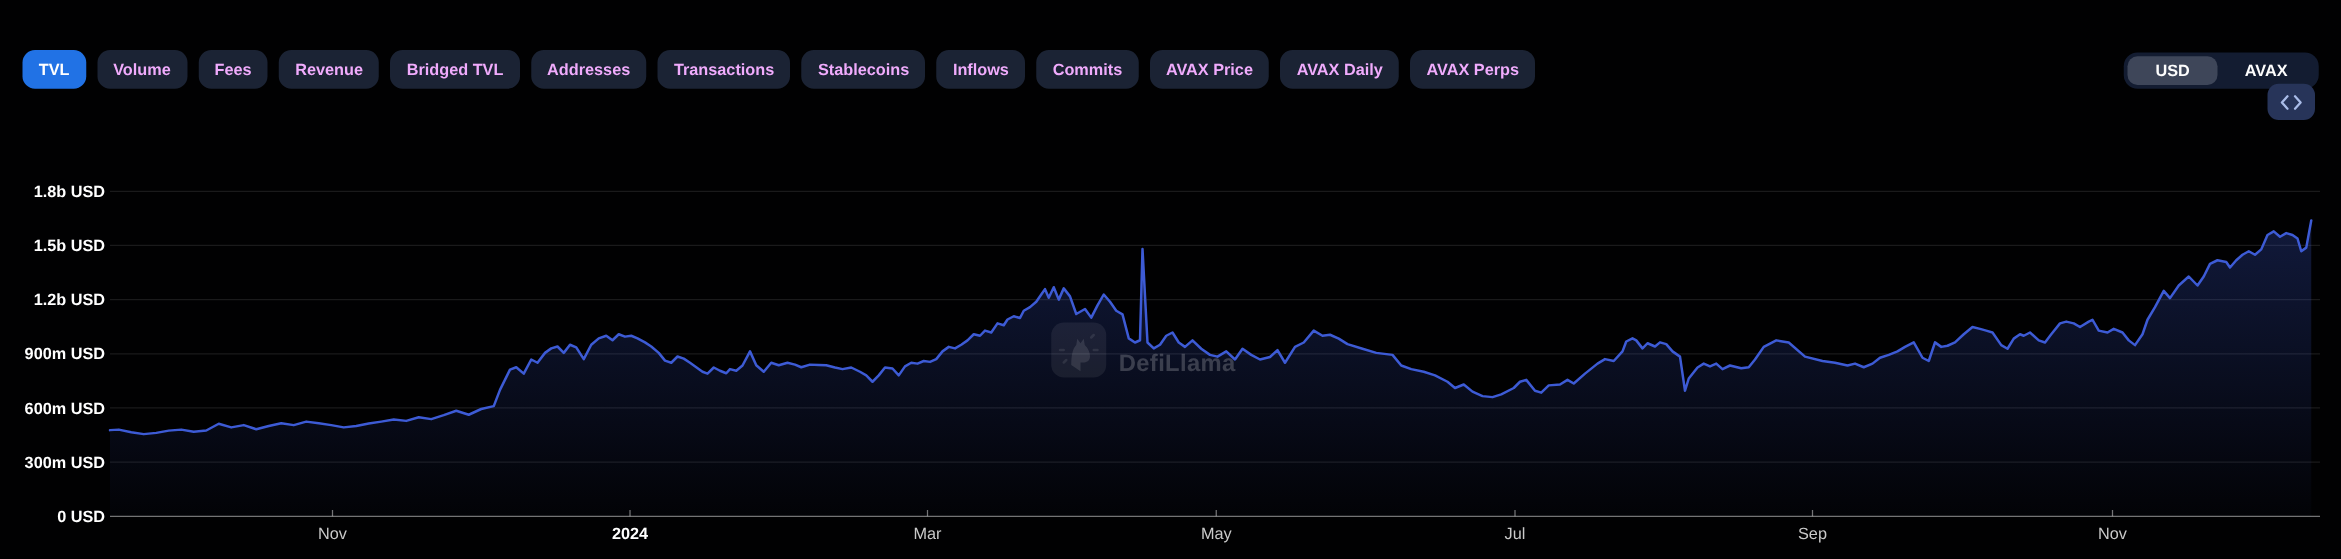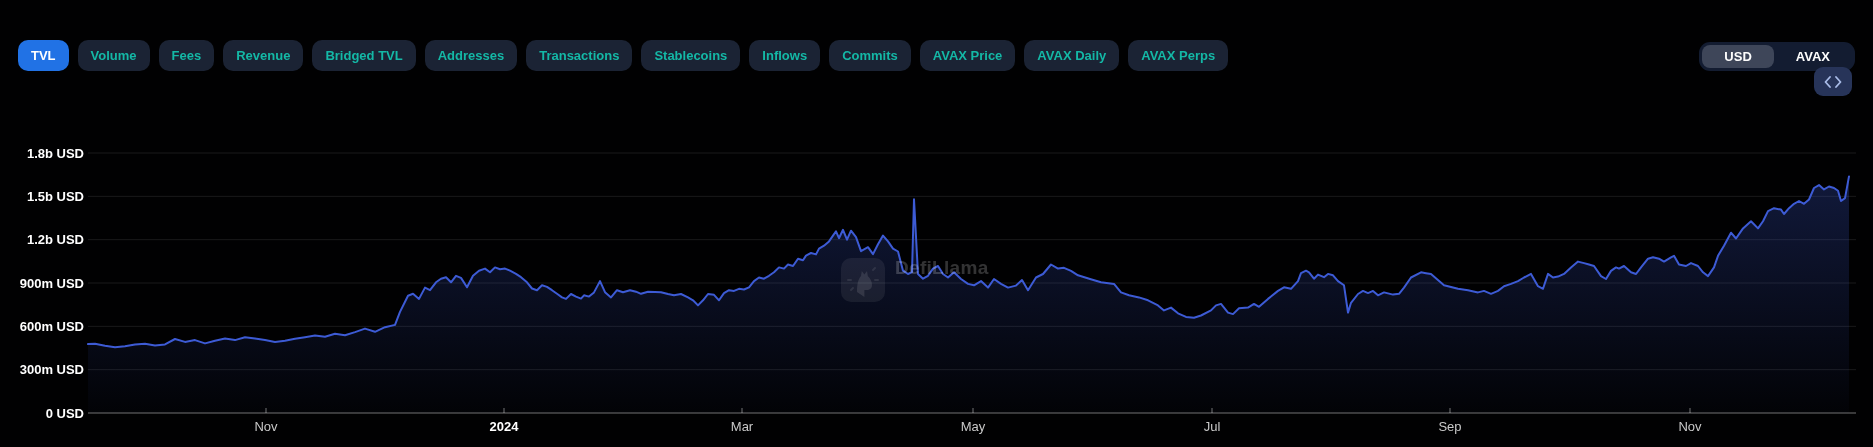--- a/index.html
+++ b/index.html
@@ -7,42 +7,42 @@
     width:1873px;height:447px;position:relative;overflow:hidden;
     background:#010102;
     font-family:"Liberation Sans","DejaVu Sans",sans-serif;
     -webkit-font-smoothing:antialiased;
   }
   
   .row1{position:absolute;left:18px;top:28px;right:18px;display:flex;align-items:flex-end;justify-content:space-between;margin-top:12px;}
   .tabs{display:flex;gap:9px;flex-wrap:nowrap;}
   .tab{
     height:31px;display:flex;align-items:center;padding:0 13px;border-radius:10px;
-    background:#1b2334;color:#14b8a6;font-size:13px;font-weight:600;white-space:nowrap;
+    background:#1b2334;color:#f0abfc;font-size:13px;font-weight:600;white-space:nowrap;
     cursor:pointer;border:none;user-select:none;
   }
   .tab.active{background:#2172e5;color:#ffffff;}
   
   .seg{background:#131c31;border-radius:11px;padding:3px;display:flex;align-items:center;}
   .seg .opt{
     padding:4px 22px;border-radius:8px;color:#fdfdfd;font-size:13px;font-weight:600;
     cursor:pointer;white-space:nowrap;user-select:none;
   }
   .seg .opt.sel{background:#3e4659;}
   
   .row2{position:absolute;top:67px;right:21px;display:flex;align-items:center;gap:7px;}
   .embed-btn{
     width:38px;height:29px;border-radius:9px;background:#273459;border:none;cursor:pointer;
     display:flex;align-items:center;justify-content:center;padding:0;
   }
   
   .chart{position:absolute;left:0;top:0;width:1873px;height:424px;}
   .chart svg{display:block;}
   .watermark{
-    position:absolute;left:840px;top:257px;display:flex;align-items:flex-start;gap:9px;
+    position:absolute;left:840px;top:257px;display:flex;align-items:flex-end;gap:9px;
     pointer-events:none;
   }
   .wm-text{
     font-size:19px;font-weight:700;color:rgba(255,255,255,0.20);letter-spacing:0.3px;
   }
 </style>
 </head>
 <body>
 
 <div class="chart">

